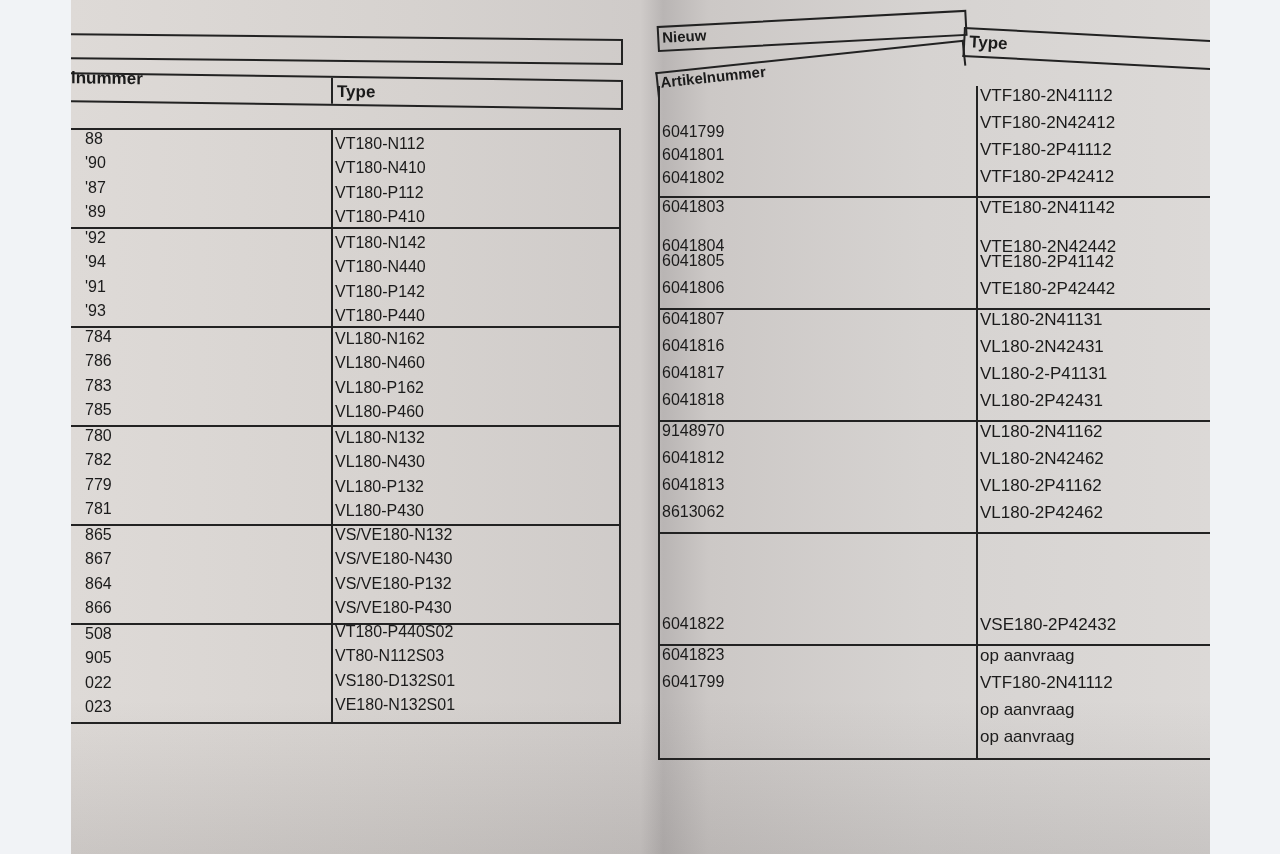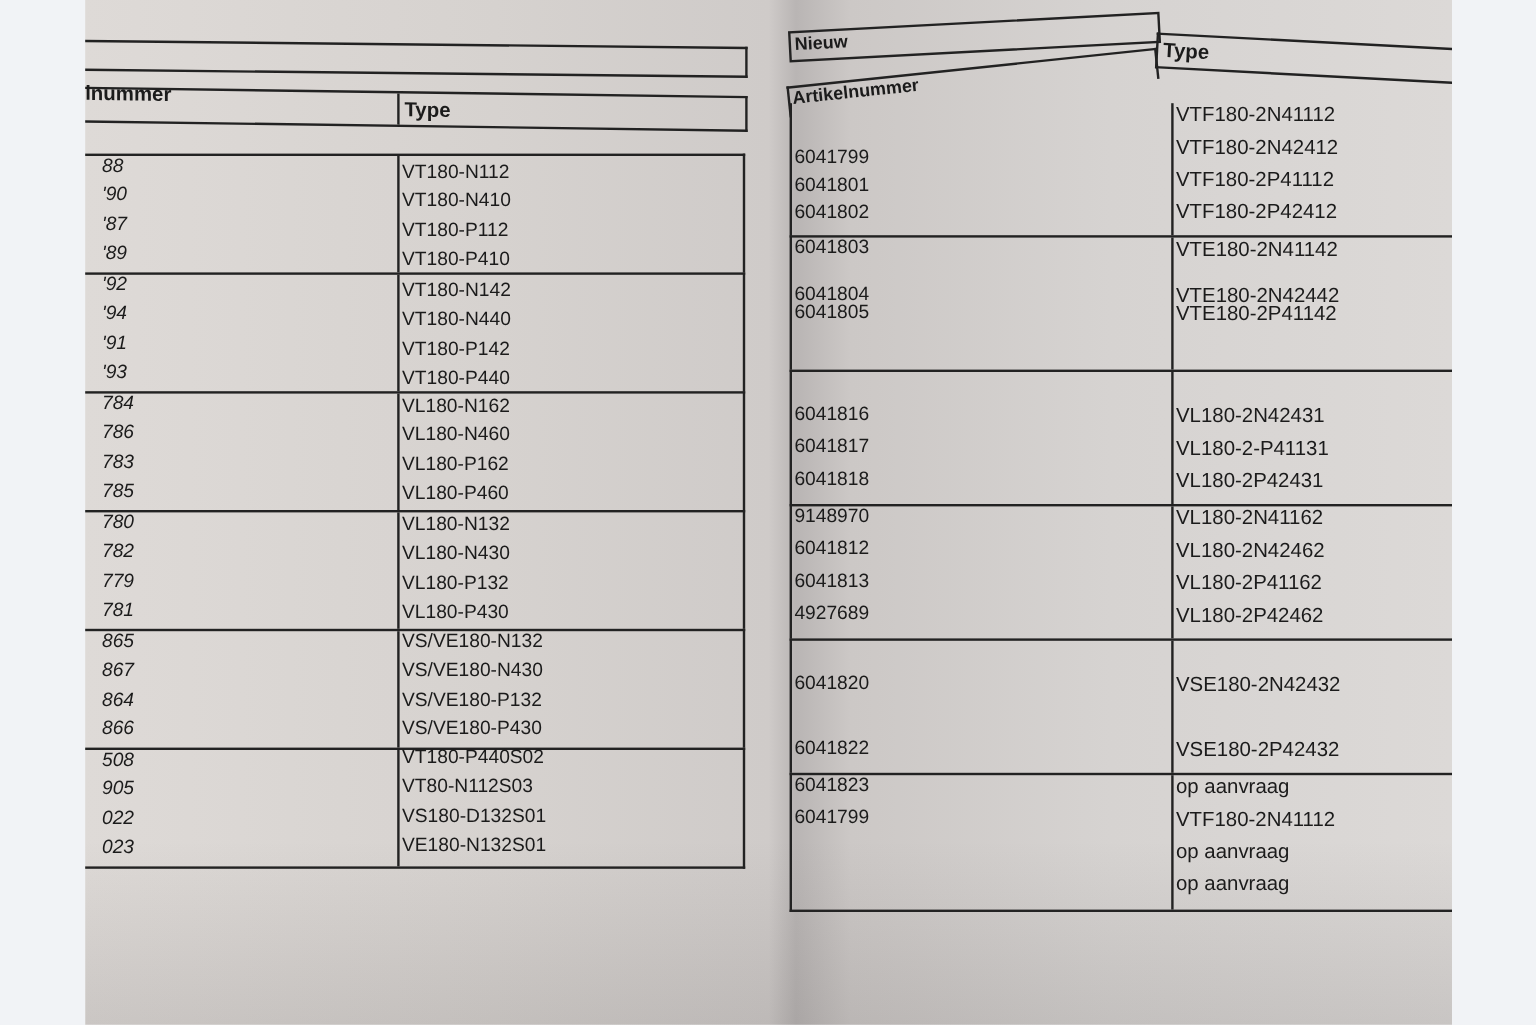--- a/index.html
+++ b/index.html
@@ -24,21 +24,21 @@
   .l-topbar { position:absolute; left:0; top:36px; width:560px; height:22px; border:2px solid #222; border-left:none; transform:skewY(0.6deg); }
   .l-head { position:absolute; left:0; top:76px; width:560px; height:26px; border:2px solid #222; border-left:none; transform:skewY(0.8deg); }
   .l-head .c1 { position:absolute; left:10px; top:-6px; font-weight:bold; font-size:17px; }
   .l-head .sep { position:absolute; left:270px; top:0; bottom:0; border-left:2px solid #222; }
   .l-head .c2 { position:absolute; left:276px; top:4px; font-weight:bold; font-size:17px; }
   .l-body { position:absolute; left:0; top:128px; width:560px; }
   .l-group { position:relative; height:97px; border-top:2px solid #222; border-right:2px solid #222; }
   .l-group:last-child { border-bottom:2px solid #222; }
   .l-group .sep { position:absolute; left:270px; top:0; bottom:0; border-left:2px solid #222; }
   .l-row { position:absolute; height:24px; font-size:16px; }
-  .l-row .num { position:absolute; left:24px;font-style:italic; }
+  .l-row .num { position:absolute; left:24px; }
   .l-row .typ { position:absolute; left:274px; white-space:nowrap; }
 
   
   .rtable { position:absolute; left:587px; top:0; width:560px; }
   .r-nieuw { position:absolute; left:0; top:26px; width:306px; height:22px; border:2px solid #222; transform:rotate(-3deg); transform-origin:left bottom; }
   .r-nieuw span { position:absolute; left:3px; top:1px; font-weight:bold; font-size:15px; }
   .r-typehead { position:absolute; left:306px; top:27px; width:260px; height:26px; border-left:2px solid #222; border-top:2px solid #222; border-bottom:2px solid #222; transform:rotate(3deg); transform-origin:left top;}
   .r-typehead span { position:absolute; left:4px; top:3px; font-weight:bold; font-size:17px; }
   .r-arthead { position:absolute; left:0; top:72px; width:306px; height:24px; border:2px solid #222; border-bottom:none; transform:rotate(-6deg); transform-origin:left bottom; }
   .r-arthead span { position:absolute; left:2px; top:0px; font-weight:bold; font-size:15px; }
@@ -219,23 +219,31 @@
             <span class="typ">VTE180-2N41142</span>
           </div>
         <div class="r-row" style="top:39px">
             <span class="num">6041804</span>
             <span class="typ">VTE180-2N42442</span>
           </div>
         <div class="r-row" style="top:54px">
             <span class="num">6041805</span>
             <span class="typ">VTE180-2P41142</span>
           </div>
+        <div class="r-row" style="top:81px">
+            <span class="num">6041806</span>
+            <span class="typ">VTE180-2P42442</span>
+          </div>
       </div>
       <div class="r-group">
           <span class="sep"></span>
+        <div class="r-row" style="top:0">
+            <span class="num">6041807</span>
+            <span class="typ">VL180-2N41131</span>
+          </div>
         <div class="r-row" style="top:27px">
             <span class="num">6041816</span>
             <span class="typ">VL180-2N42431</span>
           </div>
         <div class="r-row" style="top:54px">
             <span class="num">6041817</span>
             <span class="typ">VL180-2-P41131</span>
           </div>
         <div class="r-row" style="top:81px">
             <span class="num">6041818</span>
@@ -250,30 +258,26 @@
           </div>
         <div class="r-row" style="top:27px">
             <span class="num">6041812</span>
             <span class="typ">VL180-2N42462</span>
           </div>
         <div class="r-row" style="top:54px">
             <span class="num">6041813</span>
             <span class="typ">VL180-2P41162</span>
           </div>
         <div class="r-row" style="top:81px">
-            <span class="num">4927689</span>
+            <span class="num">8613062</span>
             <span class="typ">VL180-2P42462</span>
           </div>
       </div>
       <div class="r-group">
           <span class="sep"></span>
-        <div class="r-row" style="top:27px">
-            <span class="num">6041820</span>
-            <span class="typ">VSE180-2N42432</span>
-          </div>
         <div class="r-row" style="top:81px">
             <span class="num">6041822</span>
             <span class="typ">VSE180-2P42432</span>
           </div>
       </div>
       <div class="r-group last">
           <span class="sep"></span>
         <div class="r-row" style="top:0">
             <span class="num">6041823</span>
             <span class="typ">op aanvraag</span>

